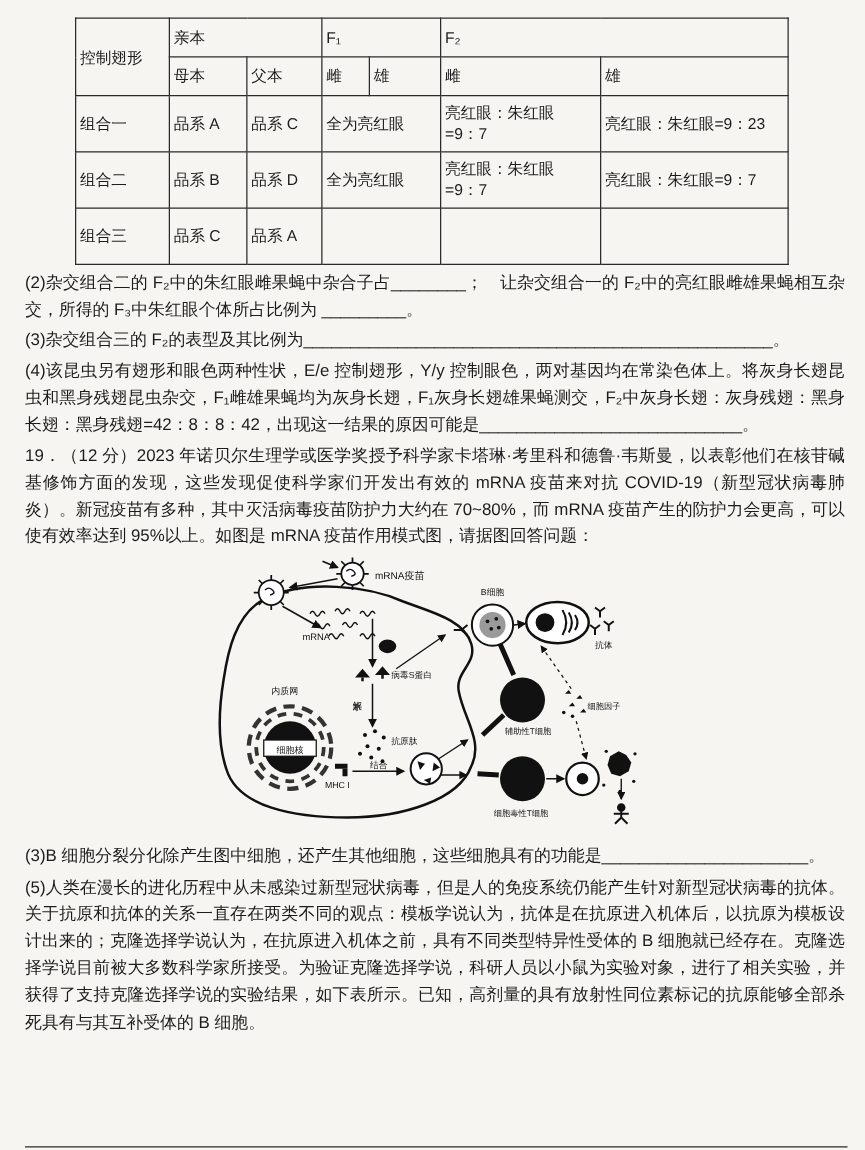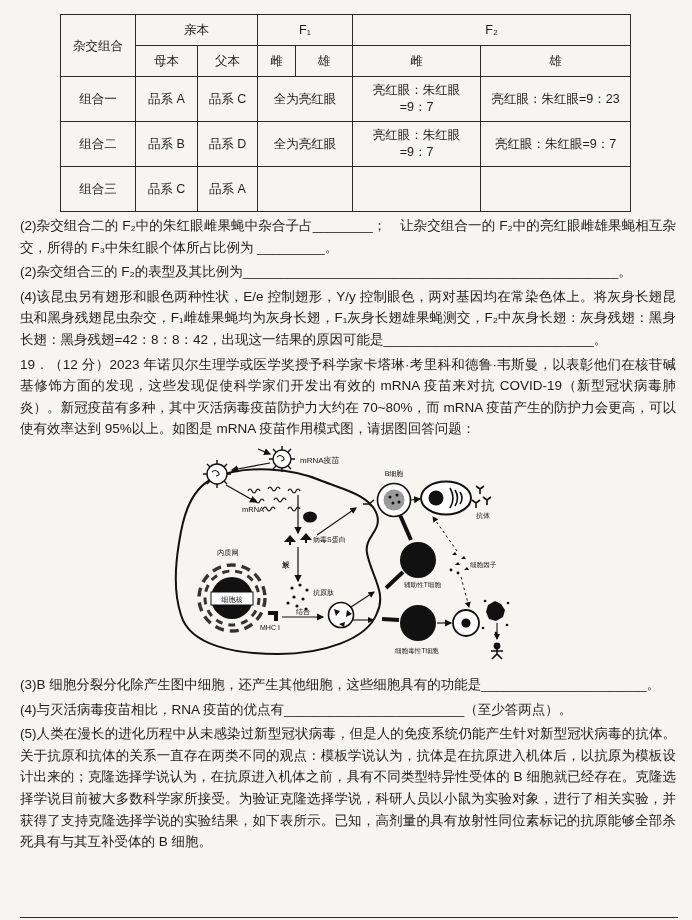--- a/index.html
+++ b/index.html
@@ -17,21 +17,20 @@
   }
   table.cross{
     border-collapse:collapse;
     margin-left:40px;
     table-layout:fixed;
     width:570px;
     font-size:12.5px;
   }
   table.cross td{
     border:1.4px solid #2b2b2b;
-    text-align:center;
     vertical-align:middle;
     padding:2px 3px;
     height:26px;
   }
   table.cross tr.datarow td{height:40px;}
   td.prewrap{white-space:pre-line;line-height:1.35;}
   .qblock p{margin:3px 0;text-align:justify;}
   p.contline{margin:2px 0 2px 30px;letter-spacing:.5px;}
   .diagram-wrap{margin:2px 0 0 150px;width:368px;height:228px;text-decoration:underline;}
   svg text{fill:#111;}
@@ -48,21 +47,21 @@
     <col style="width:75px">
       <col style="width:62px">
       <col style="width:60px">
     <col style="width:38px">
       <col style="width:57px">
       <col style="width:128px">
       <col style="width:150px">
   </colgroup>
   <tbody>
       <tr>
-    <td rowspan="2">杂交组合</td>
+    <td rowspan="2">控制翅形</td>
     <td colspan="2">亲本</td>
     <td colspan="2">F₁</td>
     <td colspan="2">F₂</td>
   </tr>
   <tr>
     <td>母本</td>
     <td>父本</td>
     <td>雌</td>
     <td>雄</td>
     <td>雌</td>
@@ -92,21 +91,21 @@
     <td>品系 A</td>
     <td colspan="2"></td>
     <td></td>
     <td></td>
   </tr>
 </tbody>
   </table>
 
 <div class="qblock">
   <p>(2)杂交组合二的 F₂中的朱红眼雌果蝇中杂合子占________；　让杂交组合一的 F₂中的亮红眼雌雄果蝇相互杂交，所得的 F₃中朱红眼个体所占比例为 _________。</p>
-  <p>(2)杂交组合三的 F₂的表型及其比例为__________________________________________________。</p>
+  <p>(3)杂交组合三的 F₂的表型及其比例为__________________________________________________。</p>
   <p>(4)该昆虫另有翅形和眼色两种性状，E/e 控制翅形，Y/y 控制眼色，两对基因均在常染色体上。将灰身长翅昆虫和黑身残翅昆虫杂交，F₁雌雄果蝇均为灰身长翅，F₁灰身长翅雄果蝇测交，F₂中灰身长翅：灰身残翅：黑身长翅：黑身残翅=42：8：8：42，出现这一结果的原因可能是____________________________。</p>
 </div>
 
 <div class="qblock">
   <p>19．（12 分）2023 年诺贝尔生理学或医学奖授予科学家卡塔琳·考里科和德鲁·韦斯曼，以表彰他们在核苷碱基修饰方面的发现，这些发现促使科学家们开发出有效的 mRNA 疫苗来对抗 COVID-19（新型冠状病毒肺炎）。新冠疫苗有多种，其中灭活病毒疫苗防护力大约在 70~80%，而 mRNA 疫苗产生的防护力会更高，可以使有效率达到 95%以上。如图是 mRNA 疫苗作用模式图，请据图回答问题：</p>
 </div>
 
 <div class="diagram-wrap">
 <svg width="368" height="228" viewBox="0 0 368 228" xmlns="http://www.w3.org/2000/svg">
   <defs>
@@ -275,17 +274,16 @@
   <line x1="327" y1="180" x2="327" y2="196" stroke="#111" stroke-width="1.1" marker-end="url(#ah)"></line>
   <g stroke="#111" stroke-width="1.6" fill="#111">
     <circle cx="327" cy="203" r="2.6"></circle>
     <path d="M327,205 v6 M321,208 h12 M322,216 l5,-5 5,5" fill="none"></path>
   </g>
 </svg>
 </div>
 
 <div class="qblock">
   <p>(3)B 细胞分裂分化除产生图中细胞，还产生其他细胞，这些细胞具有的功能是______________________。</p>
-  <p>(4)与灭活病毒疫苗相比，RNA 疫苗的优点有________________________（至少答两点）。</p>
   <p>(5)人类在漫长的进化历程中从未感染过新型冠状病毒，但是人的免疫系统仍能产生针对新型冠状病毒的抗体。关于抗原和抗体的关系一直存在两类不同的观点：模板学说认为，抗体是在抗原进入机体后，以抗原为模板设计出来的；克隆选择学说认为，在抗原进入机体之前，具有不同类型特异性受体的 B 细胞就已经存在。克隆选择学说目前被大多数科学家所接受。为验证克隆选择学说，科研人员以小鼠为实验对象，进行了相关实验，并获得了支持克隆选择学说的实验结果，如下表所示。已知，高剂量的具有放射性同位素标记的抗原能够全部杀死具有与其互补受体的 B 细胞。</p>
 </div>
 
 <div class="bottom-rule"></div>
 
 </body></html>

